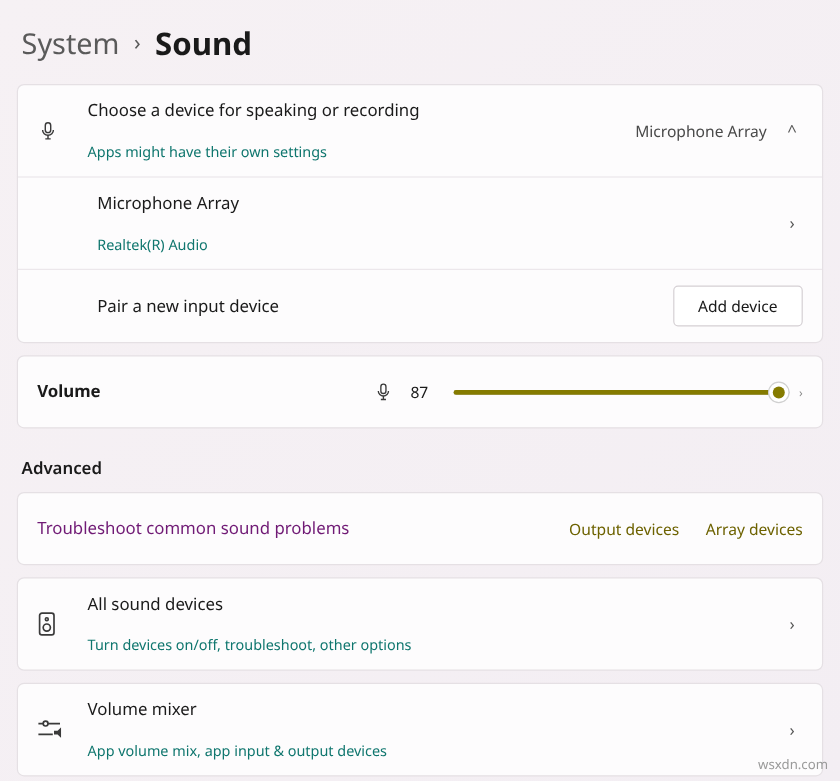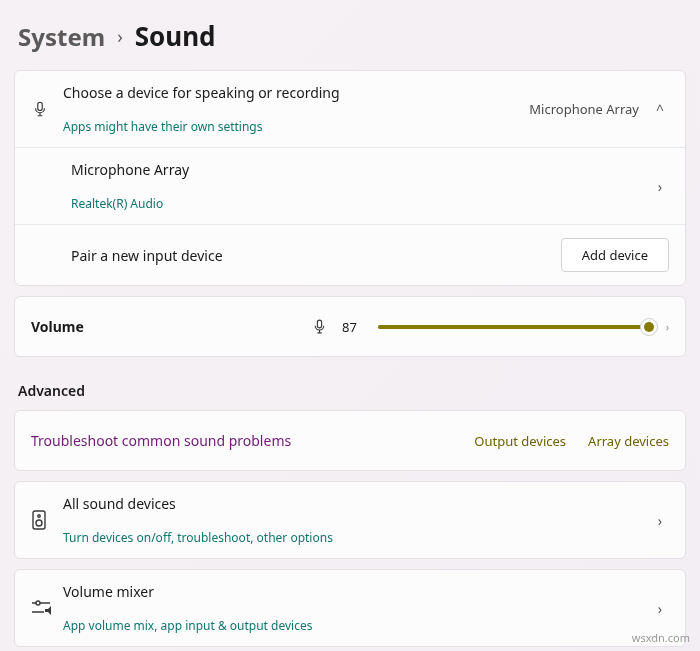--- a/index.html
+++ b/index.html
@@ -1,22 +1,22 @@
 <!DOCTYPE html>
 <html><head>
 <meta charset="utf-8">
 <style>
   * { box-sizing: border-box; margin: 0; padding: 0; font-family: "Segoe UI", system-ui, sans-serif; }
   body { background: linear-gradient(135deg, #f6f1f4 0%, #f3eef3 100%); width: 700px; height: 651px; padding: 18px 14px 0 14px; position: relative; }
   .breadcrumb { display: flex; align-items: center; gap: 12px; margin-bottom: 16px; padding-left: 4px; }
-  .crumb-parent { font-size: 24px; font-weight: 700; color: #5a5a5a; cursor: pointer; }
+  .crumb-parent { font-size: 24px; font-weight: 400; color: #5a5a5a; cursor: pointer; }
   .crumb-sep { font-size: 18px; color: #5a5a5a; }
   .crumb-current { font-size: 26px; font-weight: 700; color: #1a1a1a; }
   .card-group { border: 1px solid #e5e0e4; border-radius: 6px; background: #fdfcfd; overflow: hidden; }
-  .card-row { display: flex; align-items: center; padding: 12px 16px; border-bottom: 1px solid #ece7eb; min-height: 60px; }
+  .card-row { display: flex; align-items: center; padding: 12px 16px; border-bottom: 1px solid #ece7eb; min-height: 60px; gap: 10px; }
   .card-row:last-child { border-bottom: none; }
   .card-row.clickable { cursor: pointer; }
   .icon-slot { width: 32px; display: flex; align-items: center; justify-content: flex-start; color: #3a3a3a; }
   .icon-slot.indent { width: 40px; }
   .text-col { flex: 1; }
   .row-title { font-size: 14px; color: #1a1a1a; }
   .row-sub { font-size: 12px; color: #0f766e; margin-top: 16px; }
   .right-cluster { display: flex; align-items: center; gap: 12px; }
   .right-text { font-size: 13px; color: #4a4a4a; }
   .chev { color: #5a5a5a; font-size: 14px; width: 18px; text-align: center; }

